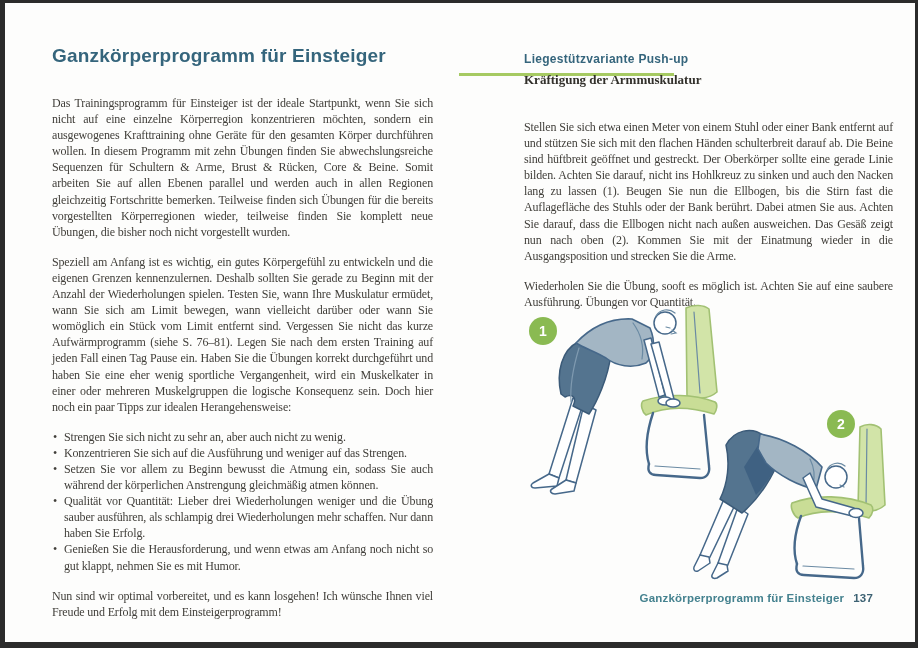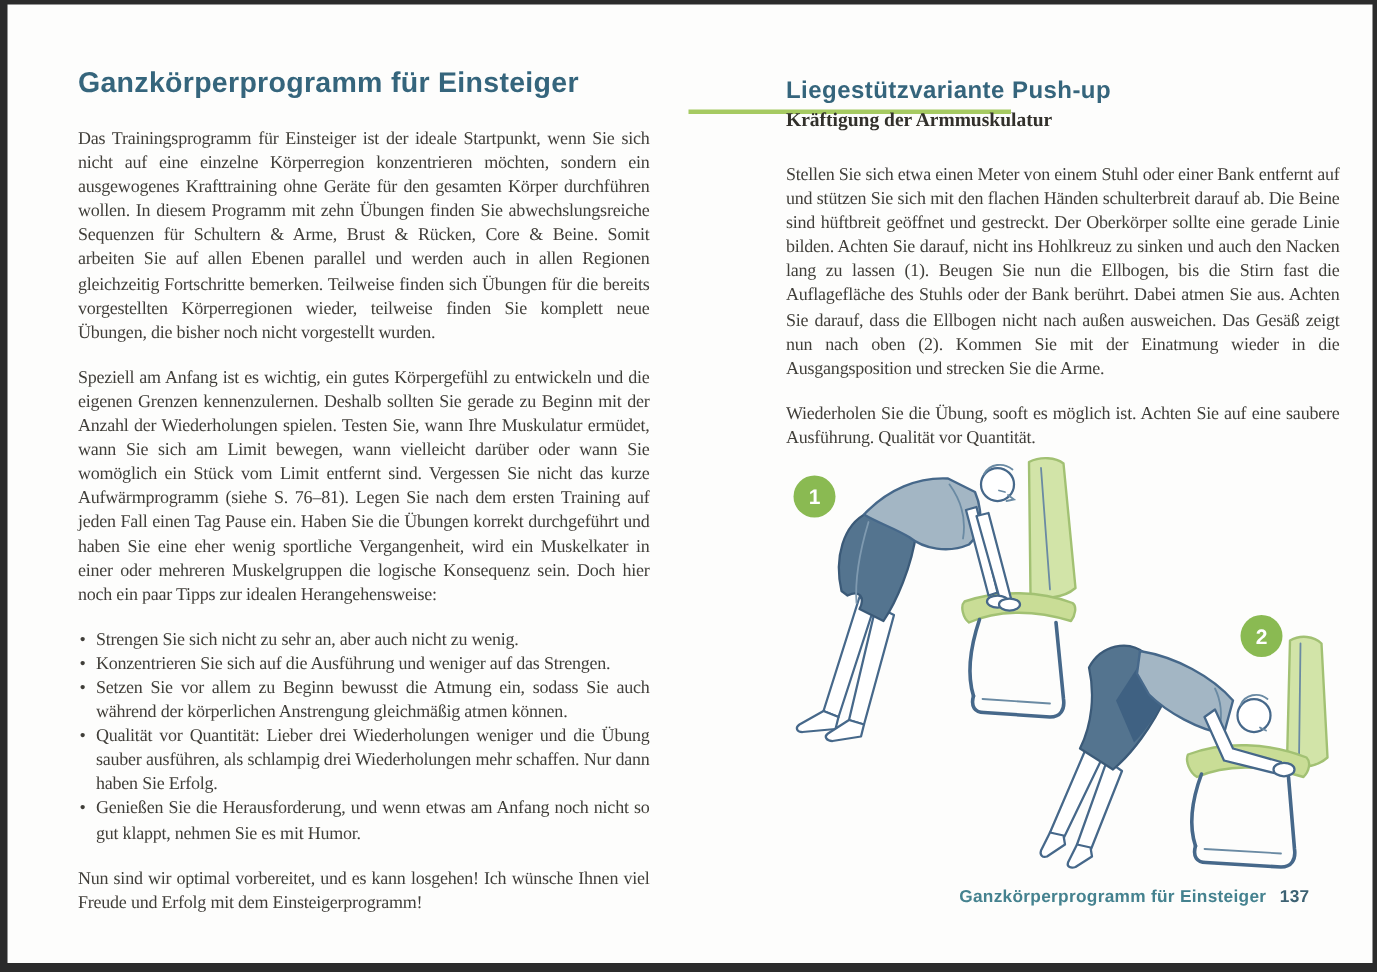--- a/index.html
+++ b/index.html
@@ -35,37 +35,37 @@
     position:absolute;left:47px;top:42px;
     font-size:19px;font-weight:700;letter-spacing:.2px;
     color:var(--heading-teal);
   }
   .body-copy{
     font-family:"Liberation Serif",serif;
     font-size:12px;line-height:16.1px;letter-spacing:-0.15px;
     color:var(--body-text);text-align:justify;
   }
   .left-copy{position:absolute;left:47px;top:80px;width:381px;}
-  .body-copy p{margin:1px 0 14px 0;}
+  .body-copy p{margin:12px 0 14px 0;}
   .bullet-list{list-style:none;margin:0 0 14px 0;}
   .bullet-list li{position:relative;padding-left:12px;text-align:justify;}
   .bullet-list li::before{content:"\2022";position:absolute;left:1px;top:0;}
   .page-footer{
     position:absolute;top:589px;display:flex;align-items:baseline;gap:9px;
     font-size:11.5px;font-weight:600;letter-spacing:.2px;
   }
   .footer-left{left:47px;}
   .footer-right{right:42px;}
   .page-number{color:var(--page-num);}
   .chapter-label{color:var(--footer-teal);font-weight:600;}
 
   
   .section-heading{
     position:absolute;left:65px;top:49px;
-    font-size:16px;font-weight:700;letter-spacing:.3px;
+    font-size:12px;font-weight:700;letter-spacing:.3px;
     color:var(--heading-teal);
   }
   .heading-underline{
     position:absolute;left:0;top:70px;width:215px;height:2.5px;
     background:var(--accent-green);
   }
   .exercise-subheading{
     position:absolute;left:65px;top:69px;
     font-family:"Liberation Serif",serif;
     font-size:13px;font-weight:700;color:#32302b;
@@ -115,21 +115,21 @@
 
   </div>
 
   <div class="page page-right">
     <h2 class="section-heading">Liegestützvariante Push-up</h2>
     <div class="heading-underline"></div>
     <h3 class="exercise-subheading">Kräftigung der Armmuskulatur</h3>
 
     <div class="body-copy right-copy">
       <p>Stellen Sie sich etwa einen Meter von einem Stuhl oder einer Bank entfernt auf und stützen Sie sich mit den flachen Händen schulterbreit darauf ab. Die Beine sind hüftbreit geöffnet und gestreckt. Der Oberkörper sollte eine gerade Linie bilden. Achten Sie darauf, nicht ins Hohlkreuz zu sinken und auch den Nacken lang zu lassen (1). Beugen Sie nun die Ellbogen, bis die Stirn fast die Auflagefläche des Stuhls oder der Bank berührt. Dabei atmen Sie aus. Achten Sie darauf, dass die Ellbogen nicht nach außen ausweichen. Das Gesäß zeigt nun nach oben (2). Kommen Sie mit der Einatmung wieder in die Ausgangsposition und strecken Sie die Arme.</p>
-      <p>Wiederholen Sie die Übung, sooft es möglich ist. Achten Sie auf eine saubere Ausführung. Qualität vor Quantität.</p>
+      <p>Wiederholen Sie die Übung, sooft es möglich ist. Achten Sie auf eine saubere Ausführung. Übungen vor Quantität.</p>
     </div>
 
     <svg class="fig fig-1" viewBox="0 0 212 202" aria-hidden="true">
 
       <path class="chairback" d="M170,8 C178,4 188,5 193,9 L201,92 C193,99 179,100 171,96 Z"></path>
       <path class="detail" d="M178,12 L184,93"></path>
       <path class="chairseat" d="M127,101 C150,93 178,94 199,102 C202,104 201,110 198,114 C172,106 148,107 130,115 C126,112 124,104 127,101 Z"></path>
       <path class="tube" d="M137,113 C130,134 129,151 133,164"></path>
       <path class="tube" d="M133,164 C131,171 134,175 140,175 L184,178 C191,178 194,173 193,166 L188,115"></path>
       <path class="detail" d="M139,166 L184,169"></path>

